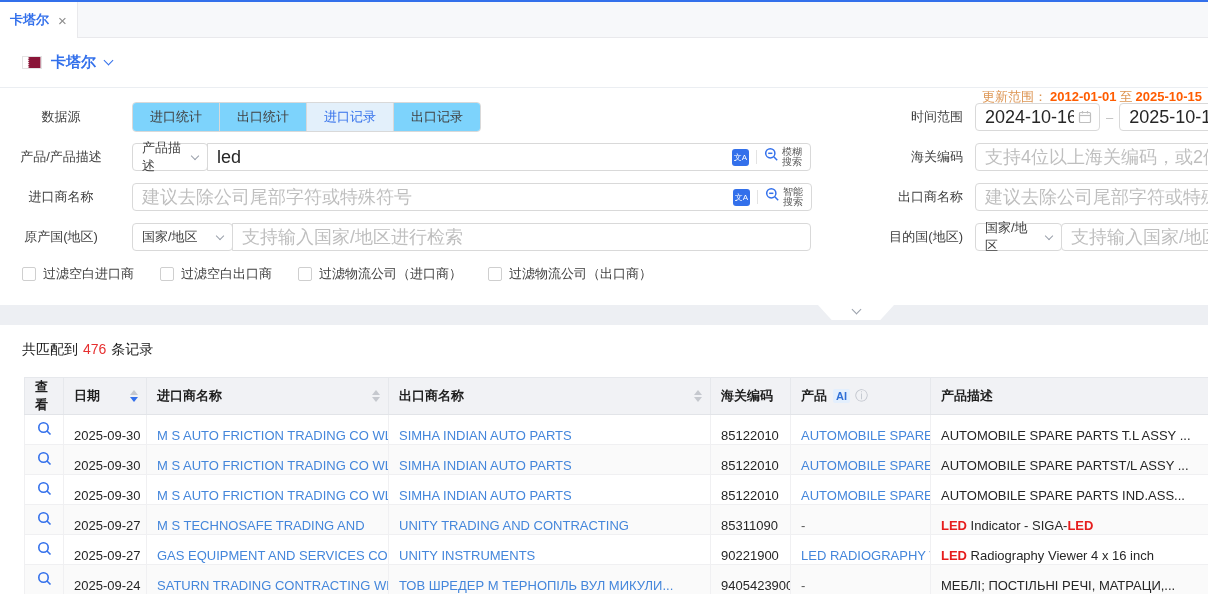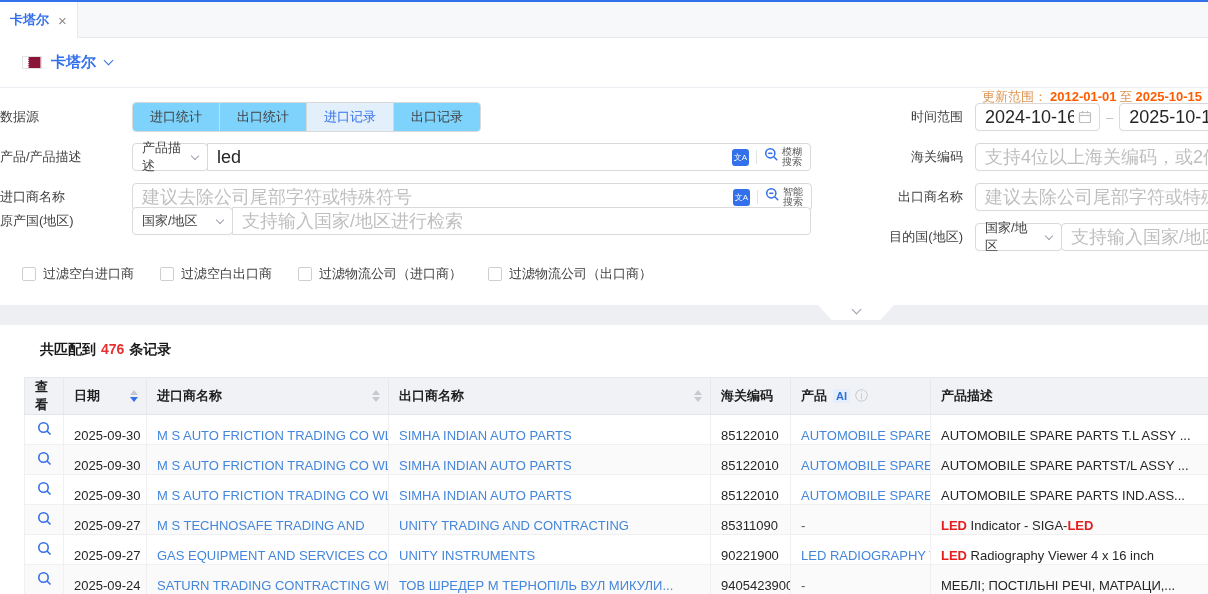--- a/index.html
+++ b/index.html
@@ -17,21 +17,21 @@
   
   .country-row { height:50px; display:flex; align-items:center; padding-left:22px; border-bottom:1px solid #ebeef2; gap:9px; }
   .flag { width:20px; height:13px; border:1px solid #e3e3e3; display:block; }
   .country-name { color:#3370eb; font-size:15px; font-weight:bold; }
   .chev { width:7px; height:7px; border-right:1.6px solid #3370eb; border-bottom:1.6px solid #3370eb; transform:rotate(45deg); margin-top:-4px; }
 
   
   .filter-panel { position:relative; height:217px; background:#fff; }
   .lrow { position:absolute; left:0; display:flex; align-items:center; height:28px; }
   .rfield { position:absolute; display:flex; align-items:center; height:28px; left:823px; }
-  .flabel { width:122px; text-align:left; color:#404040; flex:none; }
+  .flabel { width:122px; text-align:center; color:#404040; flex:none; }
   .rlabel { width:140px; text-align:right; color:#404040; flex:none; }
   .update-range { position:absolute; top:0; right:3px; font-size:13px; color:#dd9552; }
   .update-range b { color:#ff5c00; margin:0 3px; }
 
   .btn-group { display:flex; margin-left:10px; border:1px solid #d9d9d9; border-radius:4px; overflow:hidden; }
   .ds-btn { padding:0 17px; height:28px; line-height:27px; background:#7dd3fc; color:#404040; cursor:pointer; border-left:1px solid #d9d9d9; }
   .ds-btn:first-child { border-left:none; }
   .ds-btn.active { background:#e3f0fb; color:#3370eb; }
 
   .input-box { border:1px solid #d9d9d9; border-radius:4px; background:#fff; height:28px; display:flex; align-items:center; }
@@ -56,21 +56,21 @@
   .cbox { width:14px; height:14px; border:1px solid #cfcfcf; border-radius:2px; background:#fff; flex:none; }
 
   
   .collapse-strip { height:20px; background:#edeff3; position:relative; }
   .collapse-tab { position:absolute; left:818px; top:0; width:76px; height:15px; background:#fff;
                   clip-path:polygon(0 0,100% 0,82% 100%,18% 100%); display:flex; align-items:flex-start; justify-content:center; cursor:pointer; }
   .collapse-tab .chevg2 { width:7px; height:7px; border-right:1.6px solid #9aa0ab; border-bottom:1.6px solid #9aa0ab; transform:rotate(45deg); margin-top:1px; }
 
   
   .results { background:#fff; padding:16px 0 0 0; }
-  .summary { padding-left:40px; font-size:14px; font-weight:bold; color:#1a1a1a; height:22px; }
+  .summary { padding-left:22px; font-size:14px; font-weight:normal; color:#1a1a1a; height:22px; }
   .summary .count { color:#e63030; margin:0 5px; }
 
   table { border-collapse:collapse; table-layout:fixed; width:1300px; margin:14px 0 0 24px; }
   thead th { background:#f1f2f5; height:37px; font-size:13px; color:#1f1f1f; text-align:left; font-weight:bold;
              border:1px solid #e6e8ec; border-bottom:1px solid #e2e4e8; padding:0 8px 0 10px; }
   thead th .th-inner { display:flex; align-items:center; justify-content:space-between; }
   thead th.center .th-inner { justify-content:center; }
   .sorter { display:inline-flex; flex-direction:column; gap:2px; }
   .car { width:0; height:0; border-left:4px solid transparent; border-right:4px solid transparent; }
   .car.up { border-bottom:5px solid #c5c8ce; } .car.down { border-top:5px solid #c5c8ce; } .car.down.on { border-top-color:#3370eb; }
@@ -186,21 +186,21 @@
       </div>
     </div>
   </div>
   <div class="rfield" style="top:95px;">
     <span class="rlabel">出口商名称</span>
     <div class="input-box ml12" style="width:260px;">
       <input class="txt" placeholder="建议去除公司尾部字符或特殊符号" style="">
     </div>
   </div>
 
-  <div class="lrow" style="top:119px;">
+  <div class="lrow" style="top:135px;">
     <span class="flabel">原产国(地区)</span>
     <div class="input-box sel ml10" style="width:101px;">
       <span>国家/地区</span>
         <span class="chevg"></span>
     </div>
     <div class="input-box" style="width:579px; margin-left:-1px; border-top-left-radius:0; border-bottom-left-radius:0;">
       <input class="txt" placeholder="支持输入国家/地区进行检索" style="">
       <span class="chevg" style="margin-right:12px;"></span>
     </div>
   </div>

